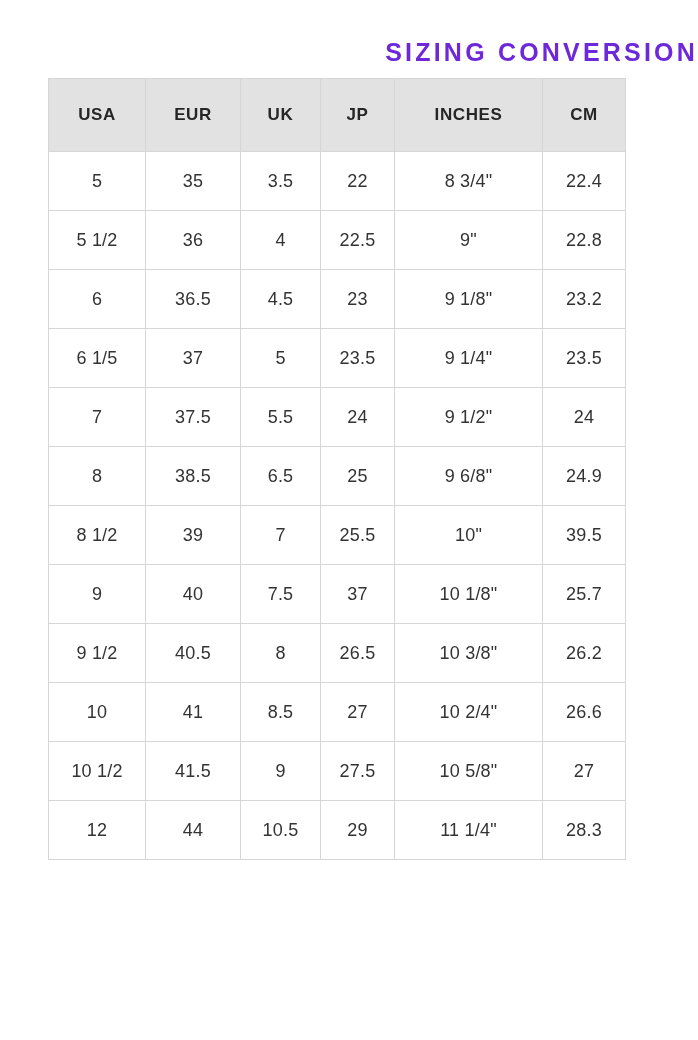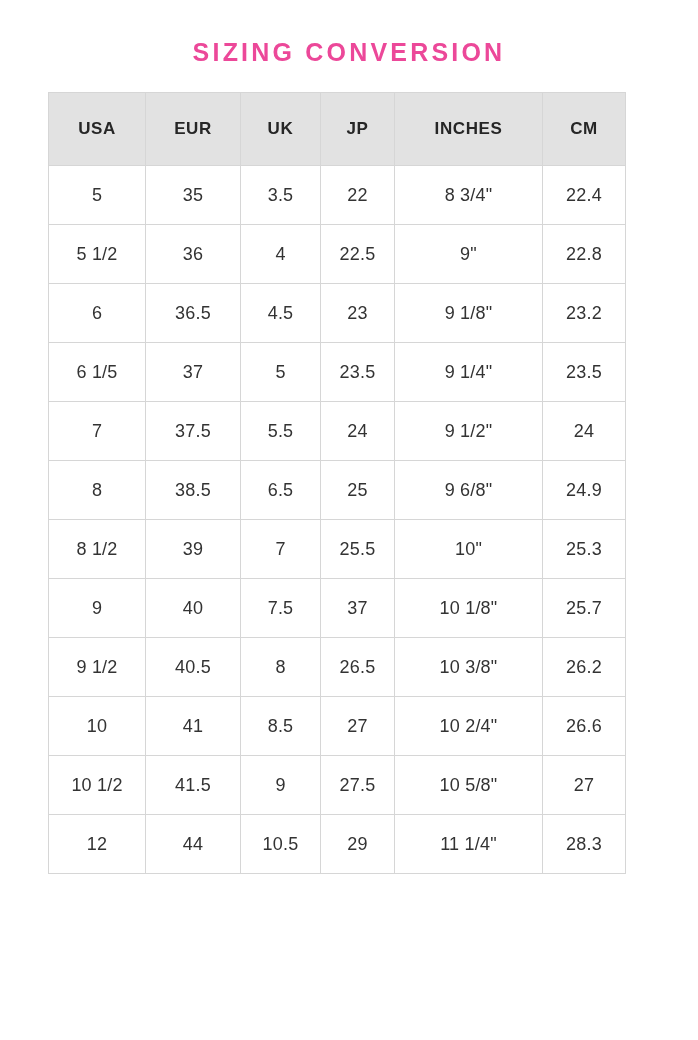--- a/index.html
+++ b/index.html
@@ -22,34 +22,34 @@
     height: 1040px;
     box-sizing: border-box;
   }
 
   
   .page-title {
     position: absolute;
     top: 22px;
     left: 0;
     width: 698px;
-    text-align: center;
+    text-align: right;
     font-size: 25px;
     font-weight: bold;
     letter-spacing: 3.2px;
-    color: #ec4899;
+    color: #6d28d9;
     text-transform: uppercase;
     line-height: 1.1;
   }
 
   
   .size-table-wrap {
     position: absolute;
     left: 48px;
-    top: 92px;
+    top: 78px;
     width: 577px;
   }
 
   table.size-table {
     border-collapse: collapse;
     width: 577px;
     table-layout: fixed;
   }
 
   table.size-table th,
@@ -163,21 +163,21 @@
             <td>25</td>
             <td>9 6/8"</td>
             <td>24.9</td>
           </tr>
           <tr>
             <td>8 1/2</td>
             <td>39</td>
             <td>7</td>
             <td>25.5</td>
             <td>10"</td>
-            <td>25.3</td>
+            <td>39.5</td>
           </tr>
           <tr>
             <td>9</td>
             <td>40</td>
             <td>7.5</td>
             <td>37</td>
             <td>10 1/8"</td>
             <td>25.7</td>
           </tr>
           <tr>

